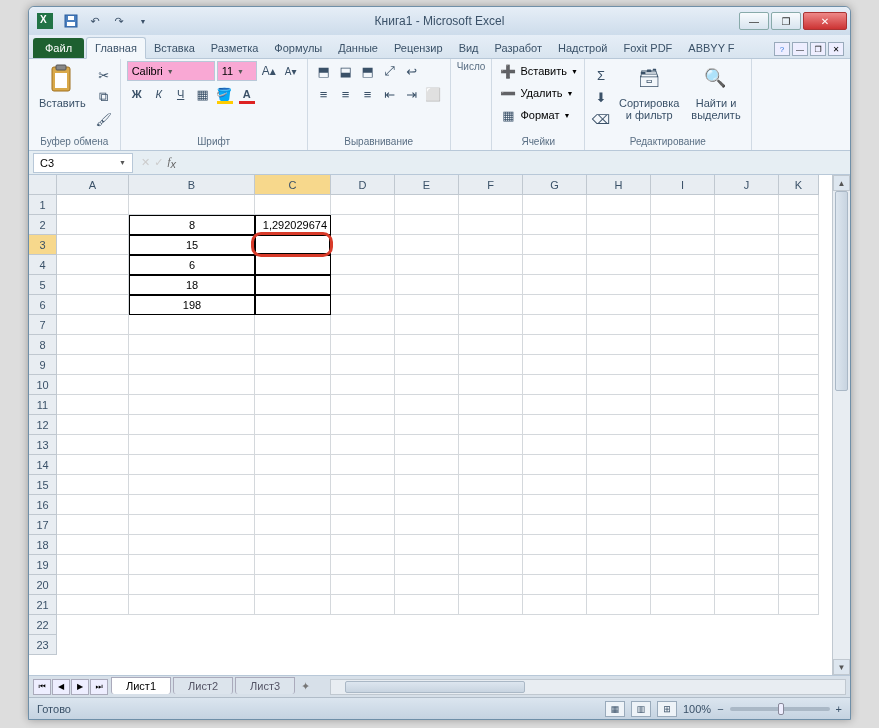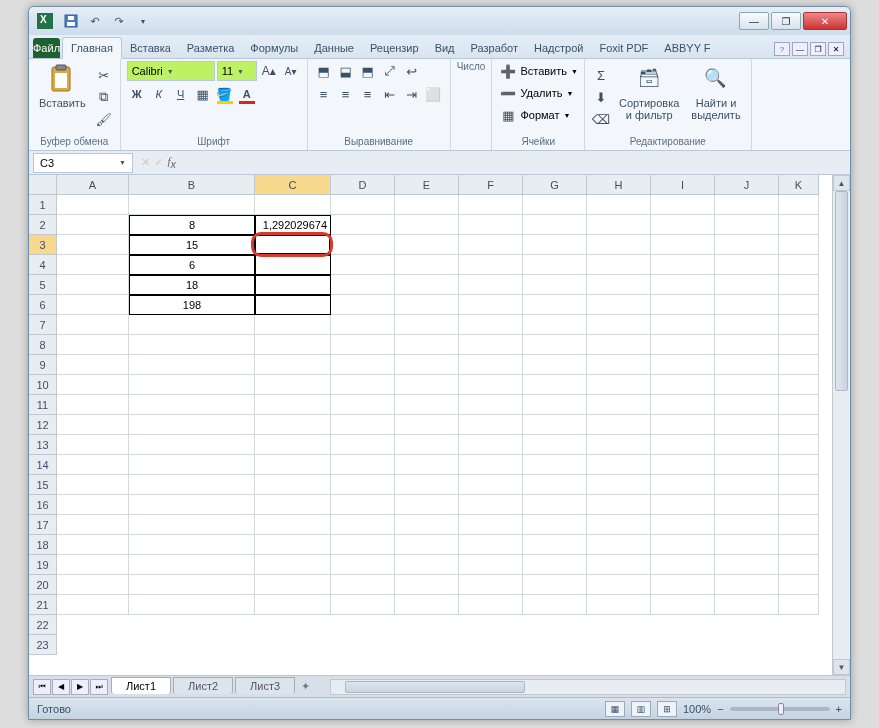--- a/index.html
+++ b/index.html
@@ -8,35 +8,35 @@
 .titlebar{height:28px;background:linear-gradient(#e6eef7,#cddceb);display:flex;align-items:center;border-radius:6px 6px 0 0;position:relative}
 .excel-ico{width:16px;height:16px;margin-left:8px;background:#217346;display:inline-block;position:relative}
 .excel-ico::after{content:"X";color:#fff;font-weight:bold;font-size:10px;position:absolute;left:3px;top:1px}
 .qat{display:flex;gap:4px;margin-left:8px}
 .qat-btn{width:20px;height:20px;display:flex;align-items:center;justify-content:center;color:#3b5068}
 .title{position:absolute;left:0;right:0;text-align:center;font-size:12px;color:#3a5168;pointer-events:none}
 .winbtns{margin-left:auto;display:flex;margin-right:3px}
 .winbtn{width:30px;height:18px;border:1px solid #8aa;background:linear-gradient(#f8fbfd,#d8e4ef);display:flex;align-items:center;justify-content:center;font-size:10px;color:#333;border-radius:2px;margin-left:2px}
 .winbtn.close{width:44px;background:linear-gradient(#e88,#c33);color:#fff;border-color:#a33}
 .ribbon-tabs{height:24px;background:linear-gradient(#e6eef7,#d8e4ef);display:flex;align-items:flex-end;padding-left:4px;border-bottom:1px solid #b8c8d8}
-.file-tab{background:#1e6030;color:#fff;padding:4px 0;border-radius:3px 3px 0 0;margin-right:2px;font-size:11px}
+.file-tab{background:#1e6030;color:#fff;padding:4px 12px;border-radius:3px 3px 0 0;margin-right:2px;font-size:11px}
 .tab{padding:4px 8px;color:#3a5168;font-size:11px;cursor:default}
 .tab.active{background:#f3f7fb;border:1px solid #b8c8d8;border-bottom:1px solid #f3f7fb;border-radius:3px 3px 0 0;margin-bottom:-1px}
 .mdi{margin-left:auto;display:flex;gap:2px;margin-right:6px;margin-bottom:2px}
 .mdi span{width:16px;height:14px;border:1px solid #9ab;background:#eef;display:flex;align-items:center;justify-content:center;font-size:8px}
 .ribbon{height:92px;background:#f3f7fb;border-bottom:1px solid #b8c8d8;display:flex}
 .group{border-right:1px solid #d0dae4;padding:2px 6px;display:flex;flex-direction:column;position:relative}
 .group-body{flex:1;display:flex;align-items:flex-start;gap:4px}
 .group-label{text-align:center;font-size:10px;color:#5a6f84;padding-bottom:1px}
 .bigbtn{display:flex;flex-direction:column;align-items:center;gap:2px;padding:2px 4px;font-size:10px;color:#3a5168;text-align:center;line-height:1.1}
 .bigico{width:32px;height:32px;display:flex;align-items:center;justify-content:center;font-size:22px}
 .col3{display:flex;flex-direction:column;gap:2px}
 .row{display:flex;gap:2px;align-items:center}
 .smallbtn{width:20px;height:20px;display:flex;align-items:center;justify-content:center;color:#3a5168;font-size:13px}
-.combo{height:20px;border:1px solid #b8c8d8;background:#bef264;display:flex;align-items:center;padding:0 4px;font-size:11px;gap:4px}
+.combo{height:20px;border:1px solid #b8c8d8;background:#f9a8d4;display:flex;align-items:center;padding:0 4px;font-size:11px;gap:4px}
 .combo .arr{font-size:7px;color:#555}
 .namebox-bar{height:24px;background:#e6eef3;border-bottom:1px solid #b8c8d8;display:flex;align-items:center}
 .namebox{width:100px;height:20px;margin-left:4px;background:#fff;border:1px solid #b8c8d8;display:flex;align-items:center;padding:0 6px;font-size:11px}
 .fx-btns{display:flex;margin-left:8px;gap:4px;color:#888}
 .fx-label{font-style:italic;font-family:"Times New Roman";color:#666;margin-left:4px;margin-right:4px}
 .formula-bar{flex:1;height:20px;background:#fff;border:1px solid #b8c8d8;margin-right:20px;display:flex;align-items:center;padding-left:4px;font-size:11px;position:relative}
 .formula-hl{position:absolute;left:2px;top:-2px;border:3px solid #d83b2a;border-radius:11px;height:22px;width:82px;pointer-events:none}
 .grid-area{flex:1;display:flex;overflow:hidden;background:#fff}
 .corner{width:28px;height:20px;background:#e8edf2;border-right:1px solid #c0c8d0;border-bottom:1px solid #c0c8d0}
 .colheads{display:flex;height:20px}
@@ -83,20 +83,21 @@
           <svg width="14" height="14" viewBox="0 0 14 14">
             <rect x="1" y="1" width="12" height="12" fill="#4a7fbf" stroke="#2a5f9f"></rect>
             <rect x="3" y="8" width="8" height="4" fill="#fff"></rect>
             <rect x="4" y="2" width="6" height="4" fill="#fff"></rect>
           </svg>
         </span>
       <span class="qat-btn">↶</span>
       <span class="qat-btn">↷</span>
       <span class="qat-btn" style="font-size:7px">▼</span>
     </div>
+    <div class="title">Книга1 - Microsoft Excel</div>
     <div class="winbtns">
       <div class="winbtn">―</div>
       <div class="winbtn">❐</div>
       <div class="winbtn close">✕</div>
     </div>
   </div>
 
   <div class="ribbon-tabs">
     <div class="file-tab">Файл</div>
     <div class="tab active">Главная</div>

